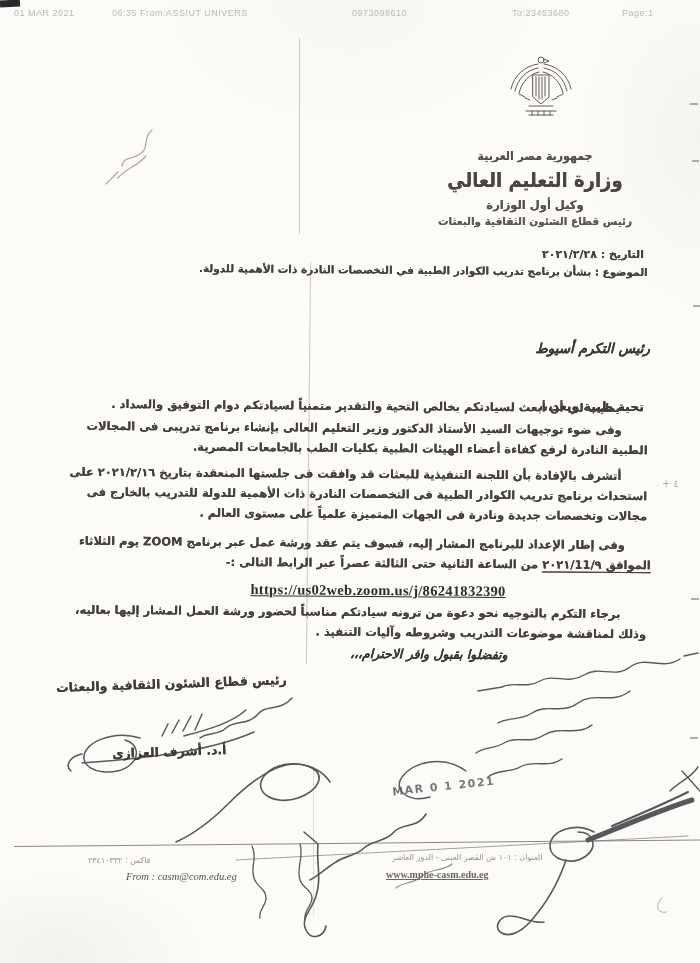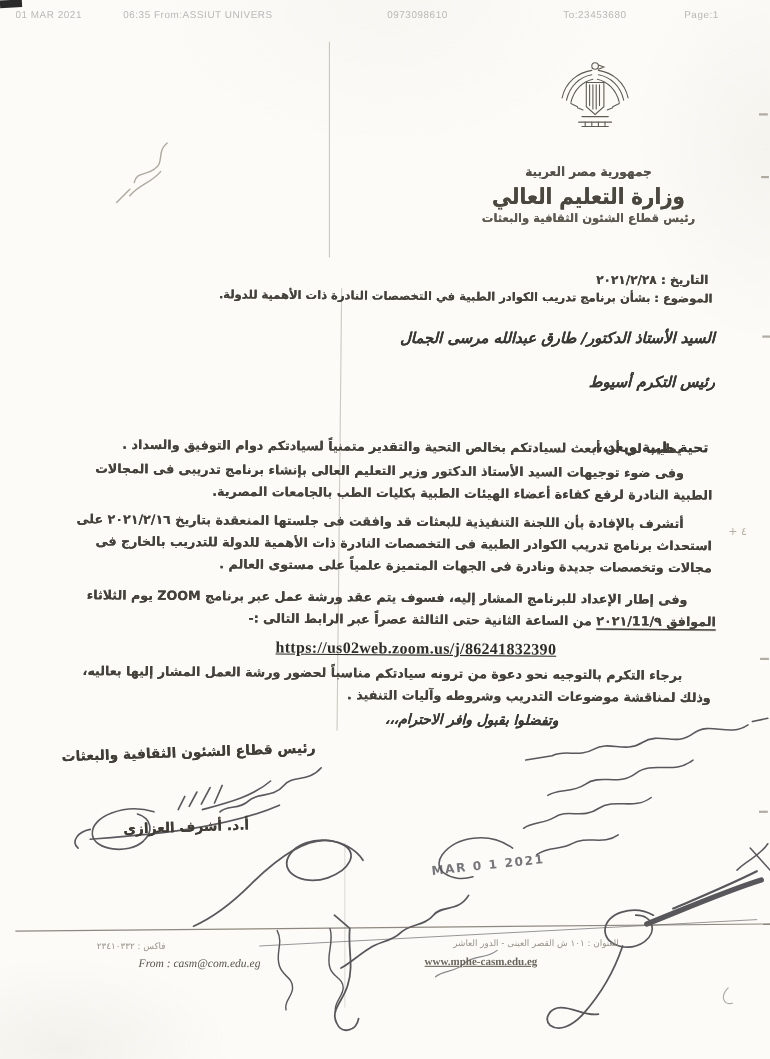--- a/index.html
+++ b/index.html
@@ -79,27 +79,27 @@
       <path d="M28,21 h16 v22 l-8,7 l-8,-7 z"></path>
       <path d="M31,23 v19 M34,23 v22 M37,23 v22 M40,23 v19"></path>
       <path d="M14,40 l6,3 M58,40 l-6,3 M20,44 l5,2 M52,44 l-5,2"></path>
       <path d="M24,52 h24 M21,57 h30 M24,61 h24"></path>
       <path d="M27,57 v4 M33,57 v4 M39,57 v4 M45,57 v4"></path>
     </g>
   </svg>
   <div class="abs letterhead rtl" style="left:420px;top:122px;width:230px;margin-top:28px;">
     <div class="lh-country ink">جمهورية مصر العربية</div>
     <div class="lh-ministry ink" style="margin-top:6px;">وزارة التعليم العالي</div>
+    <div class="lh-deputy ink" style="margin-top:8px;">وكيل أول الوزارة</div>
     <div class="lh-sector ink" style="margin-top:3px;">رئيس قطاع الشئون الثقافية والبعثات</div>
   </div>
 
   <div class="abs meta rtl ink" style="right:56px;top:248px;">التاريخ : ٢٠٢١/٢/٢٨</div>
   <div class="abs meta rtl ink" style="right:52px;top:266px;font-size:10.5px;transform:rotate(.5deg);transform-origin:right;">الموضوع : بشأن برنامج تدريب الكوادر الطبية في التخصصات النادرة ذات الأهمية للدولة.</div>
 
-  <div class="abs addr rtl ink" style="right:50px;top:300px;">السيد الأستاذ الدكتور/ طارق عبدالله مرسى الجمال</div>
   <div class="abs addr rtl ink" style="right:50px;top:340px;">رئيس التكرم أسيوط</div>
 
   <div class="abs" style="left:0;top:0;width:700px;height:963px;transform:rotate(.45deg);transform-origin:620px 400px;">
     <div class="abs greet rtl ink" style="right:56px;top:399px;">تحية طيبة وبعد،،،</div>
     <p class="abs para rtl ink" style="right:54px;top:398px;width:566px;">يطيب لي أن أبعث لسيادتكم بخالص التحية والتقدير متمنياً لسيادتكم دوام التوفيق والسداد .</p>
     <p class="abs para rtl ink" style="right:52px;top:420px;width:596px;">وفى ضوء توجيهات السيد الأستاذ الدكتور وزير التعليم العالى بإنشاء برنامج تدريبى فى المجالات الطبية النادرة لرفع كفاءة أعضاء الهيئات الطبية بكليات الطب بالجامعات المصرية.</p>
     <p class="abs para rtl ink" style="right:52px;top:466px;width:600px;">أتشرف بالإفادة بأن اللجنة التنفيذية للبعثات قد وافقت فى جلستها المنعقدة بتاريخ ٢٠٢١/٢/١٦ على استحداث برنامج تدريب الكوادر الطبية فى التخصصات النادرة ذات الأهمية للدولة للتدريب بالخارج فى مجالات وتخصصات جديدة ونادرة فى الجهات المتميزة علمياً على مستوى العالم .</p>
     <p class="abs para rtl ink" style="right:48px;top:535px;width:608px;"><span>وفى إطار الإعداد للبرنامج المشار إليه، فسوف يتم عقد ورشة عمل عبر برنامج ZOOM يوم الثلاثاء </span><span class="u">الموافق ٢٠٢١/11/٩</span><span> من الساعة الثانية حتى الثالثة عصراً عبر الرابط التالى :-</span></p>
     <div class="abs link" style="left:252px;top:584px;">https://us02web.zoom.us/j/86241832390</div>
     <p class="abs para rtl ink" style="right:52px;top:604px;width:596px;">برجاء التكرم بالتوجيه نحو دعوة من ترونه سيادتكم مناسباً لحضور ورشة العمل المشار إليها بعاليه، وذلك لمناقشة موضوعات التدريب وشروطه وآليات التنفيذ .</p>
@@ -149,16 +149,16 @@
       <path d="M300,96 c4,14 -4,24 0,36 c3,9 12,9 12,18 c0,8 -9,13 -7,22" stroke-width="1.3"></path>
       <path d="M452,116 c-10,8 -22,4 -30,12 c-8,8 -20,6 -26,12" stroke-width="1.1" opacity=".7"></path>
       <path d="M236,112 L688,88" stroke-width=".8" opacity=".7"></path>
       <path d="M662,150 c-8,8 -4,16 4,14" stroke-width="1" opacity=".5"></path>
     </g>
   </svg>
 
   <div class="abs divline" style="left:14px;top:846px;width:686px;transform:rotate(-.55deg);transform-origin:left;"></div>
   <div class="abs ftr-small rtl" style="left:88px;top:856px;">فاكس : ٢٣٤١٠٣٣٢</div>
   <div class="abs ftr-email" style="left:126px;top:871px;">From : casm@com.edu.eg</div>
-  <div class="abs ftr-small rtl" style="left:392px;top:853px;margin-left:20px;">العنوان : ١٠١ ش القصر العينى - الدور العاشر</div>
+  <div class="abs ftr-small rtl" style="left:392px;top:853px;">العنوان : ١٠١ ش القصر العينى - الدور العاشر</div>
   <div class="abs ftr-site" style="left:386px;top:869px;text-align:center;">www.mphe-casm.edu.eg</div>
 
 </div>
 
 </body></html>

